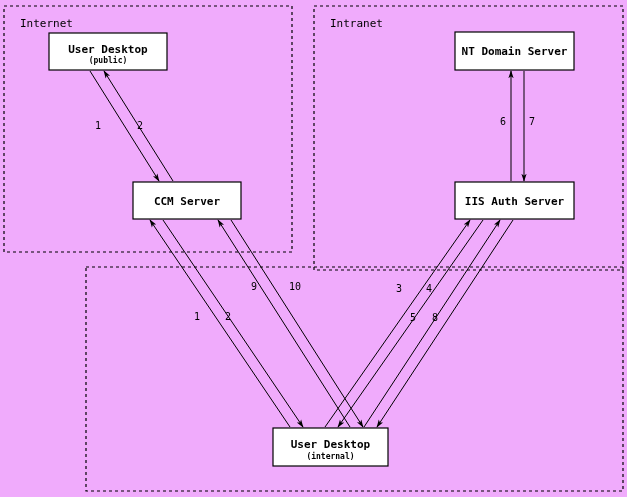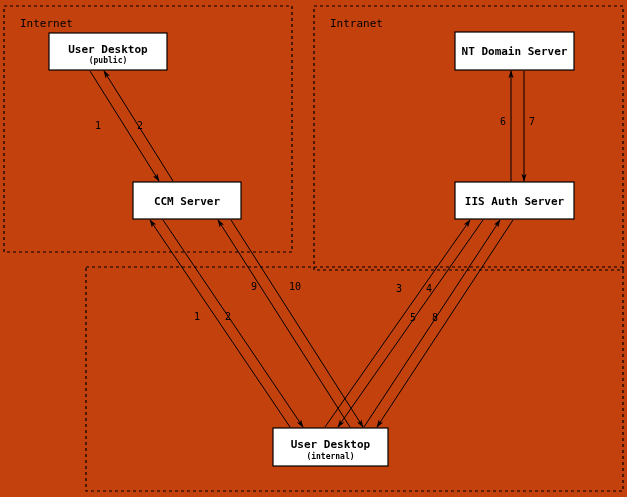--- a/index.html
+++ b/index.html
@@ -7,21 +7,21 @@
     padding: 0;
     background: #ffffff;
   }
   body {
     font-family: "DejaVu Sans Mono", monospace;
   }
   #diagram-root {
     position: relative;
     width: 627px;
     height: 497px;
-    background: #c2410c;
+    background: #f0abfc;
     overflow: hidden;
   }
   svg#diagram-svg {
     position: absolute;
     left: 0;
     top: 0;
     width: 627px;
     height: 497px;
   }
   .zone-rect {

